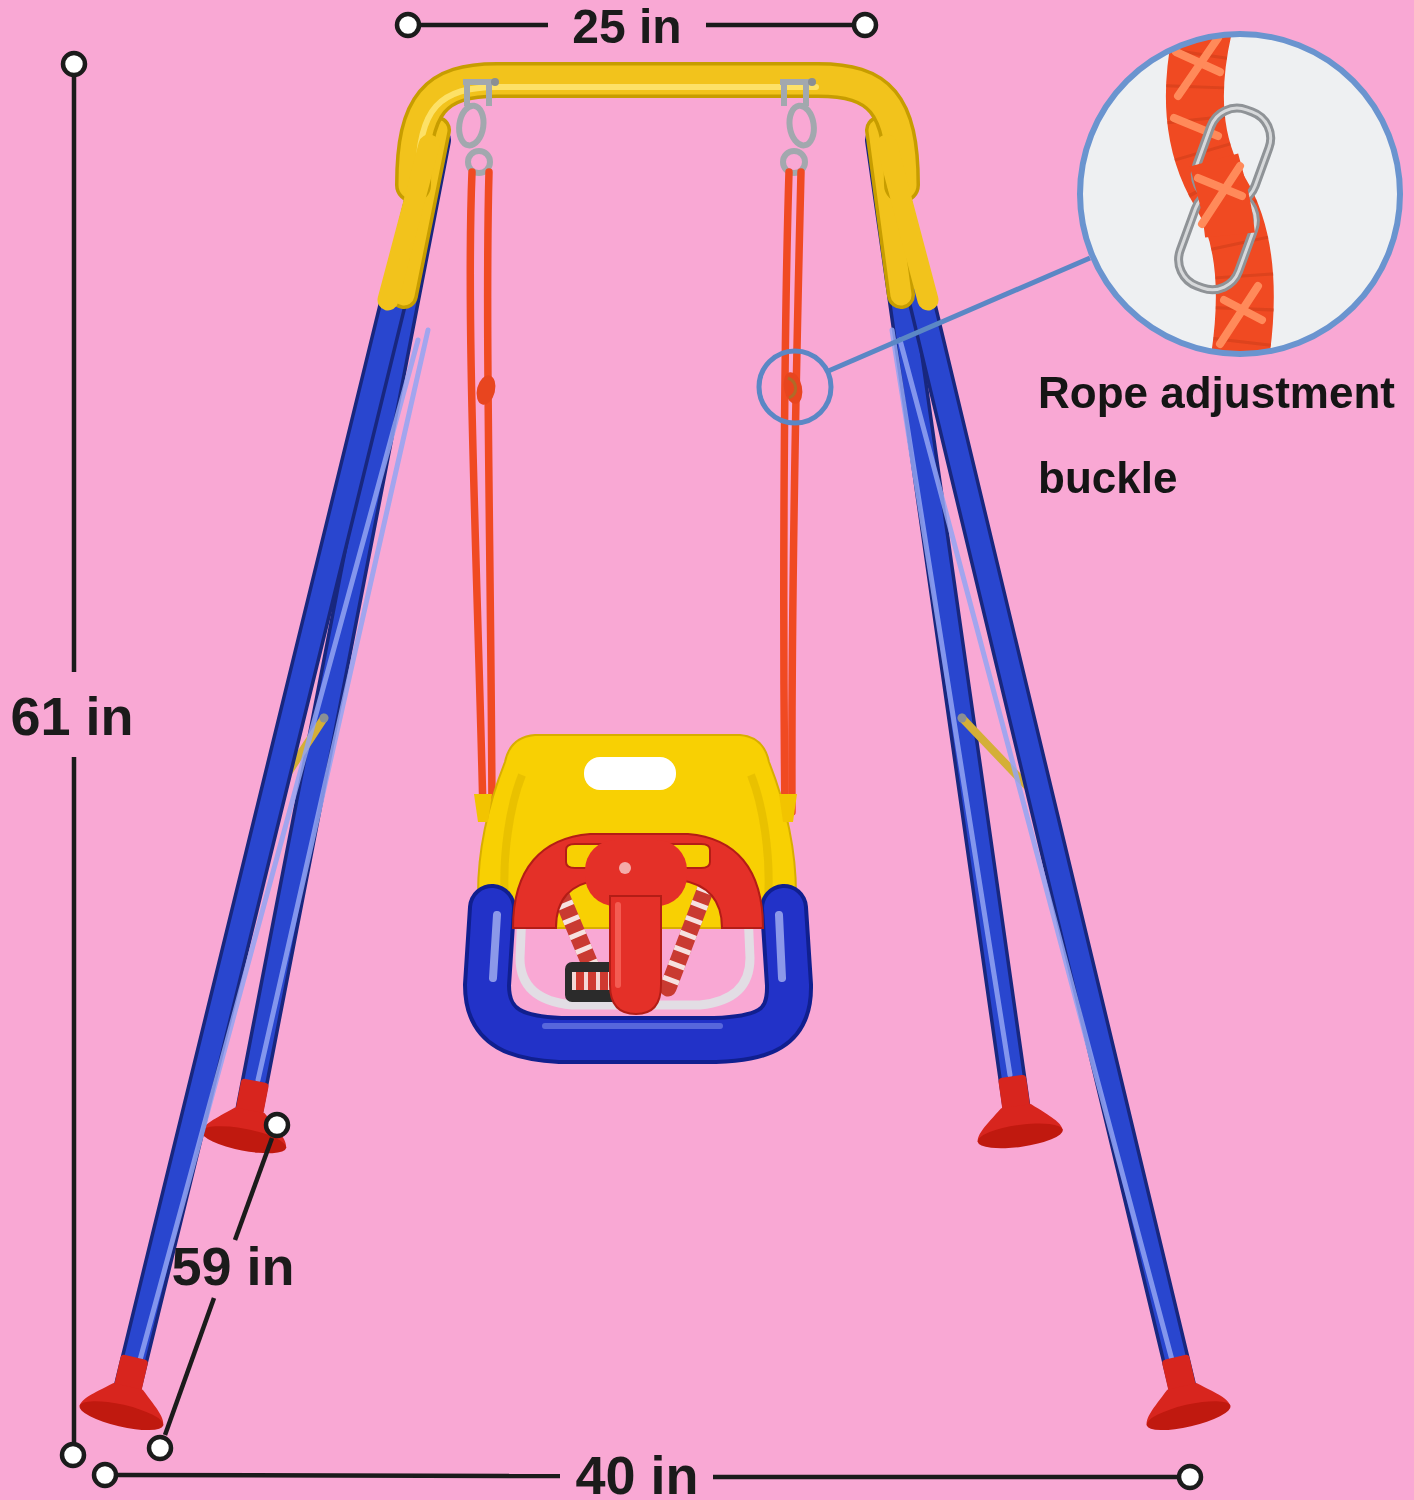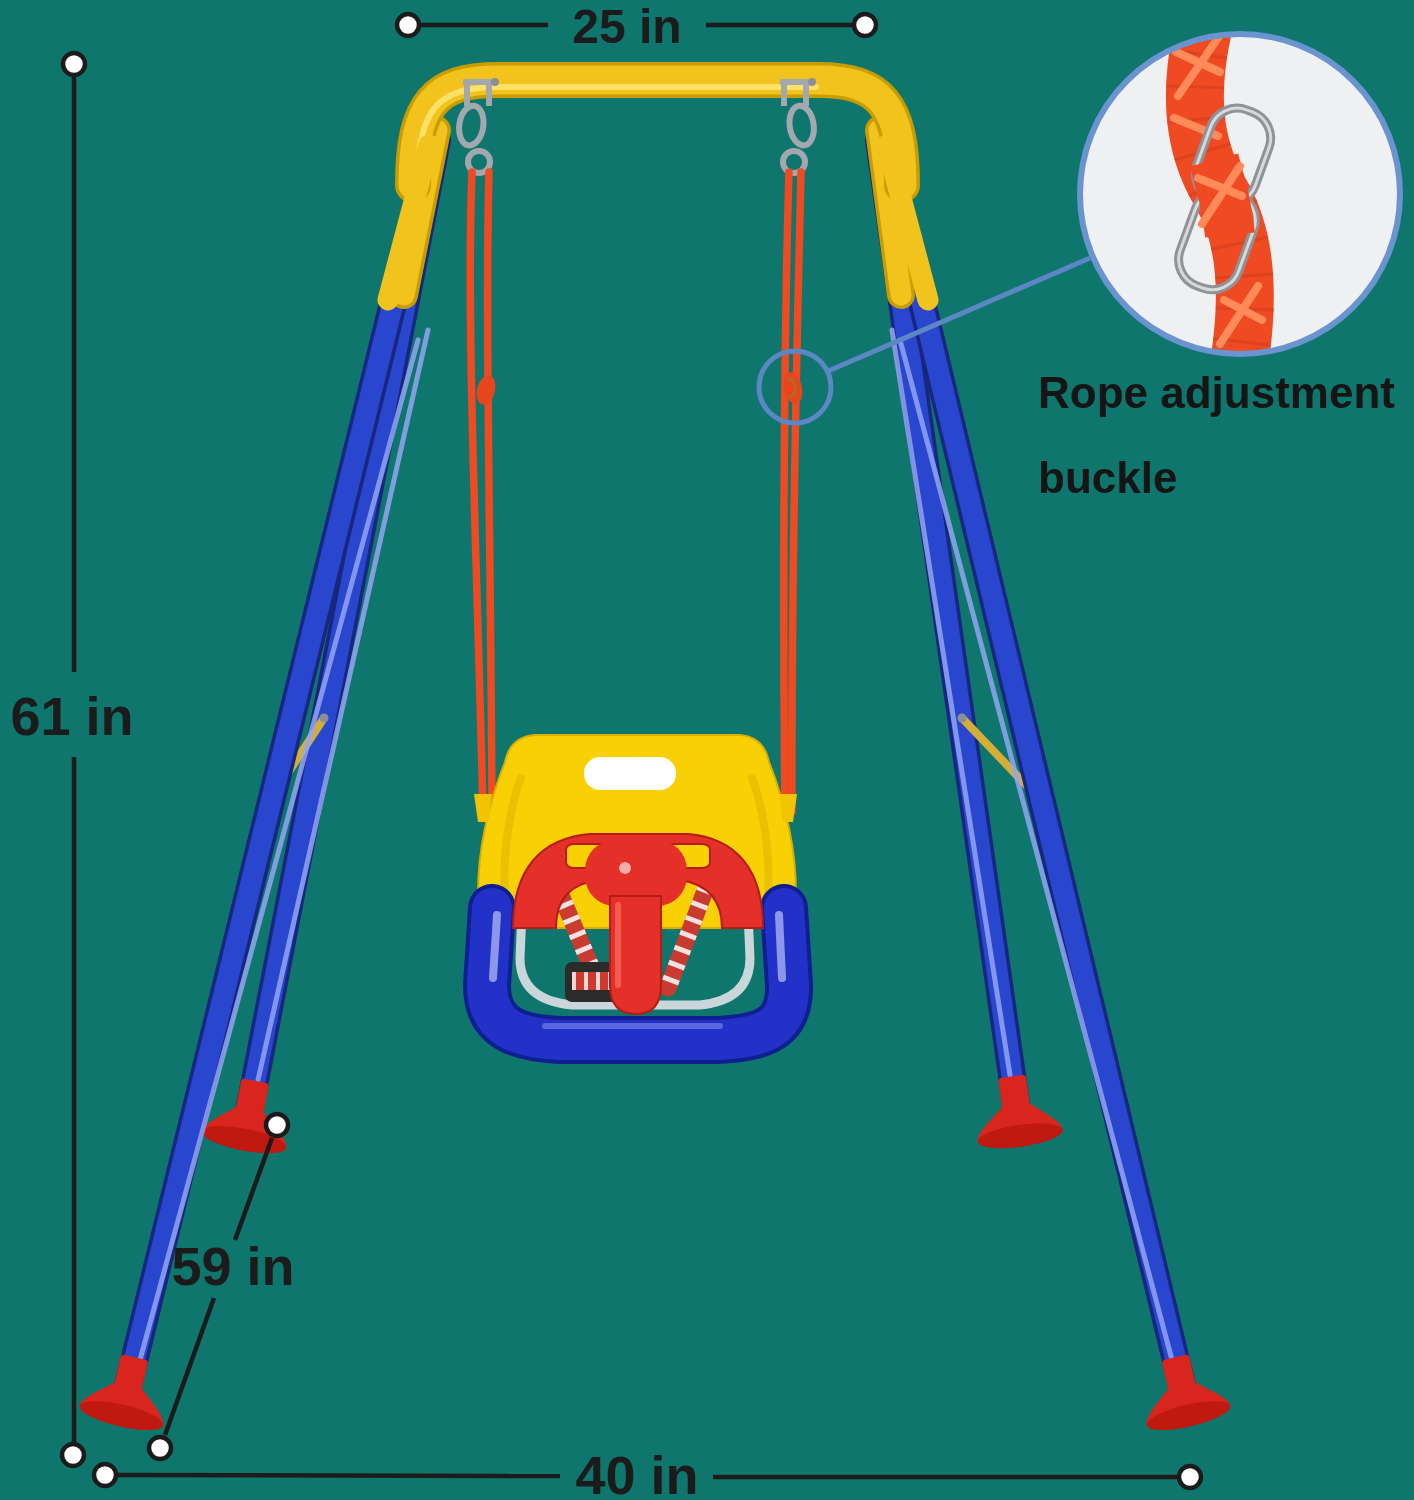--- a/index.html
+++ b/index.html
@@ -1,16 +1,16 @@
 <!DOCTYPE html>
 <html><head>
 <meta charset="utf-8">
 <style>
   html,body{margin:0;padding:0;background:#ffffff;}
-  .stage{position:relative;width:1414px;height:1500px;background:#0f766e;overflow:hidden;
+  .stage{position:relative;width:1414px;height:1500px;background:#f9a8d4;overflow:hidden;
          font-family:"Liberation Sans", sans-serif;}
   svg{display:block;width:100%;height:100%;}
   .dim-line{stroke:#1b1b1b;stroke-width:4.5;fill:none;}
   .dim-dot{fill:#ffffff;stroke:#1b1b1b;stroke-width:4.5;}
   .dim-text{fill:#1b1b1b;font-weight:700;font-size:54px;}
   .dim-text.small{font-size:48px;}
   .callout-text{fill:#151515;font-weight:600;font-size:44px;}
   .metal{fill:none;stroke:#8f9397;stroke-width:9;}
   .metal-hl{fill:none;stroke:#d7d9db;stroke-width:3;}
   .hanger{stroke:#a2a8ae;stroke-width:6;fill:none;}

